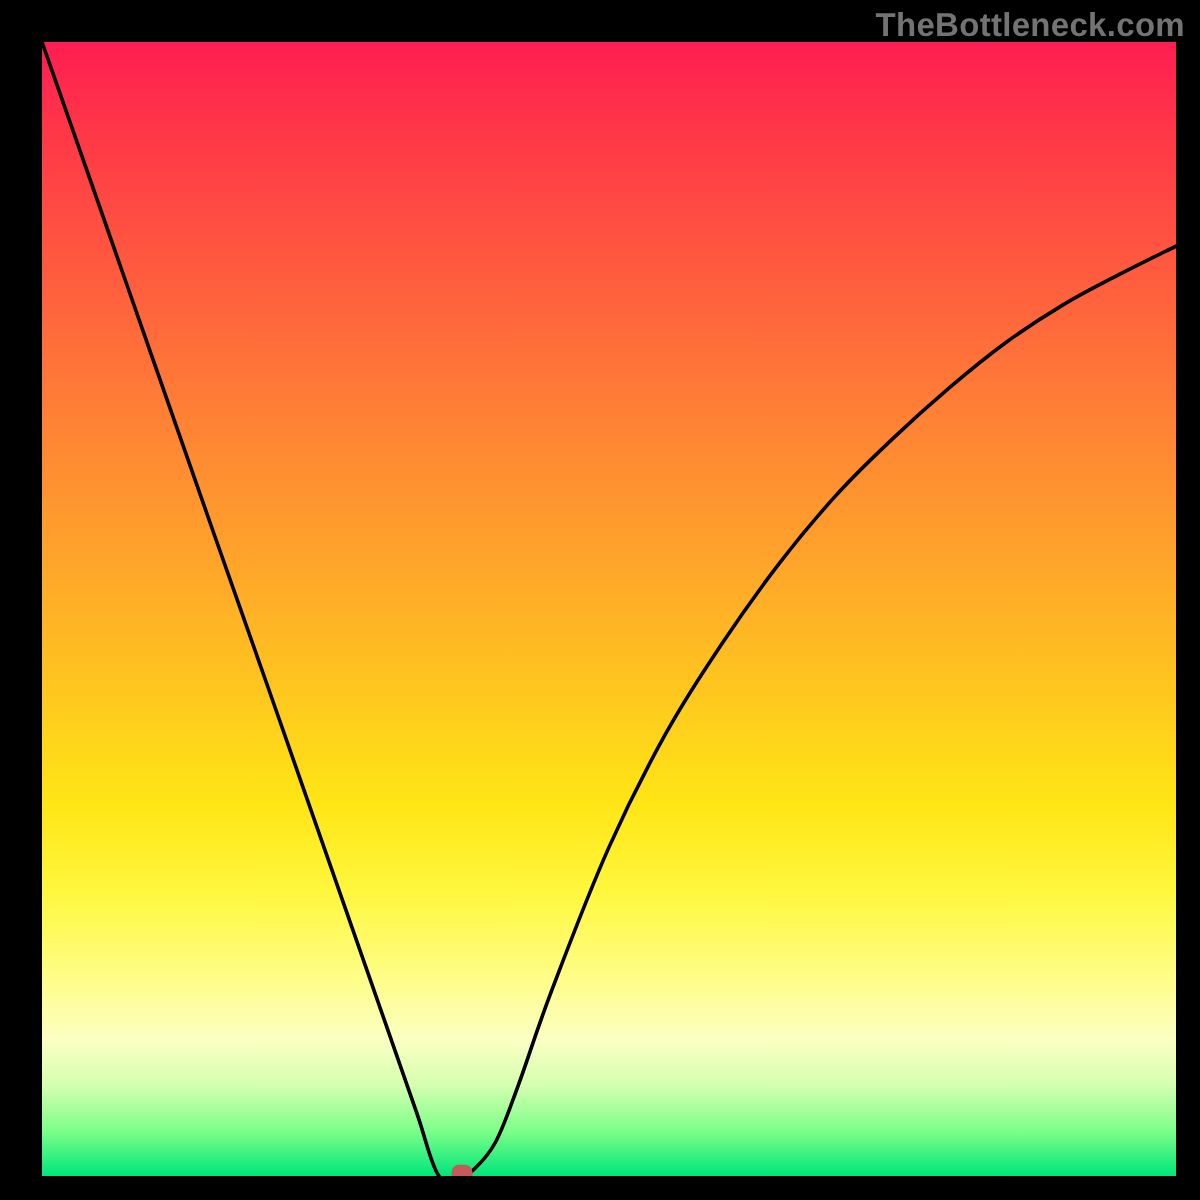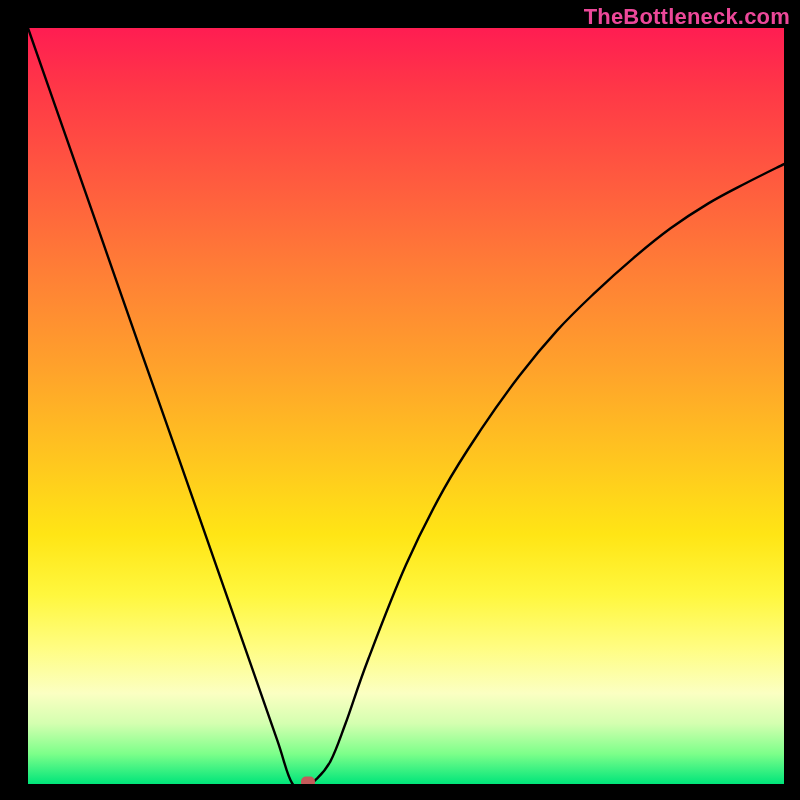--- a/index.html
+++ b/index.html
@@ -14,21 +14,21 @@
   .frame {
     position: relative;
     width: 800px;
     height: 800px;
     background: #000;
   }
   .watermark {
     position: absolute;
     top: 4px;
     right: 10px;
-    color: #ec4899;
+    color: #737373;
     font-size: 22px;
     font-weight: 600;
     letter-spacing: 0.2px;
     z-index: 10;
   }
   .plot {
     position: absolute;
     left: 28px;
     top: 28px;
     width: 756px;

